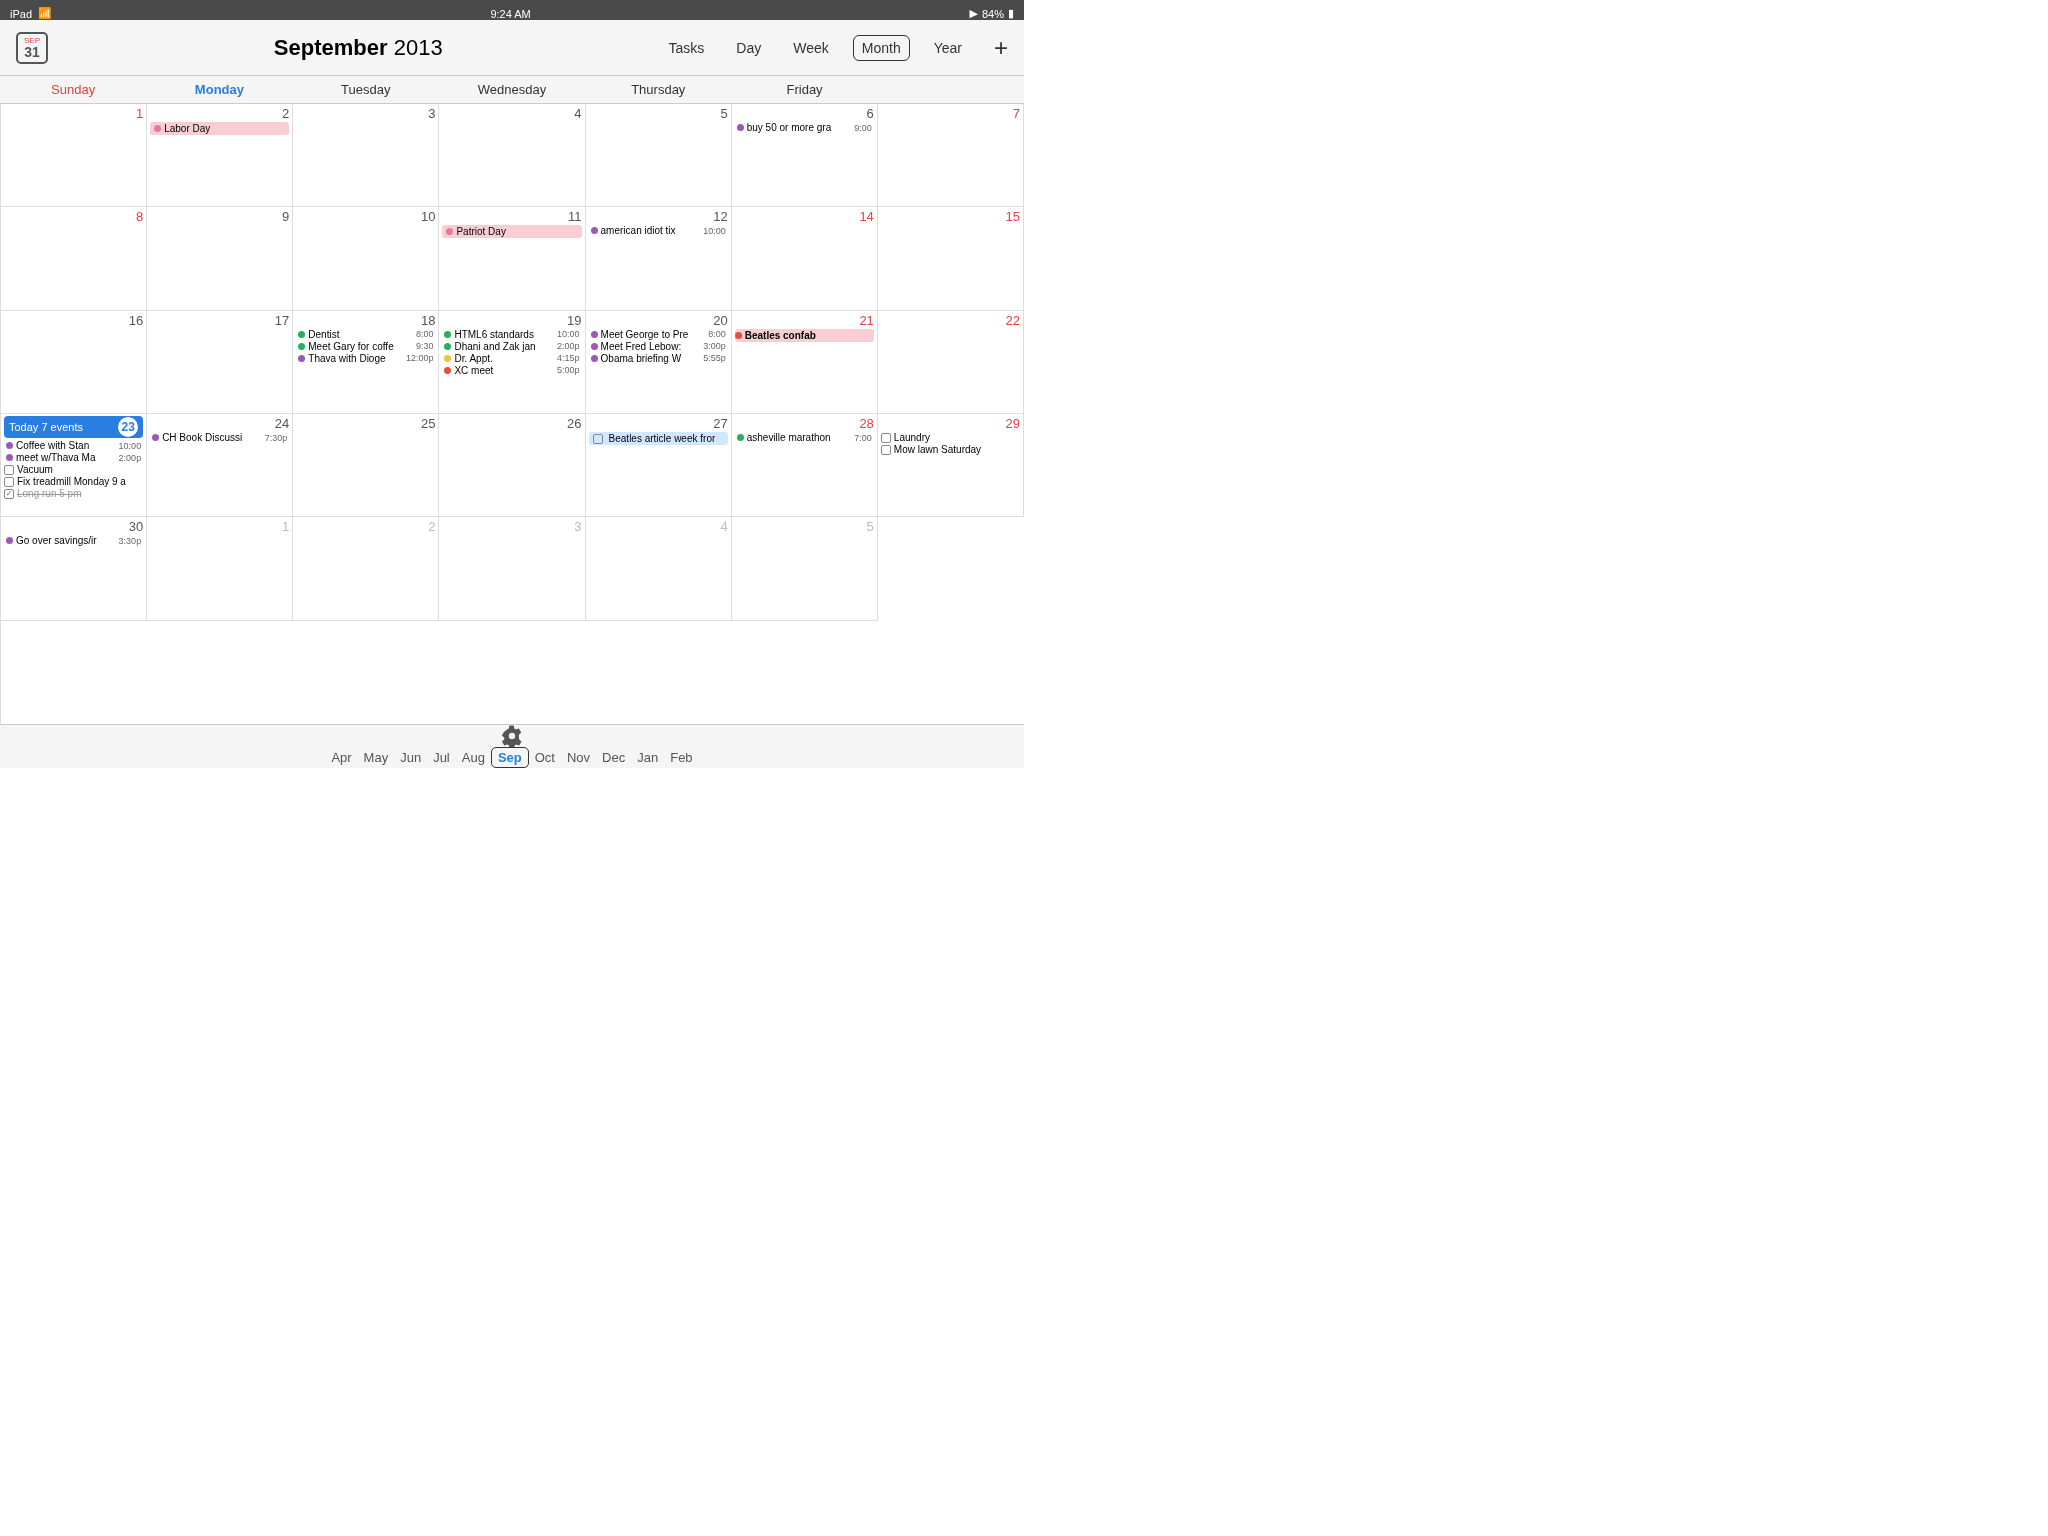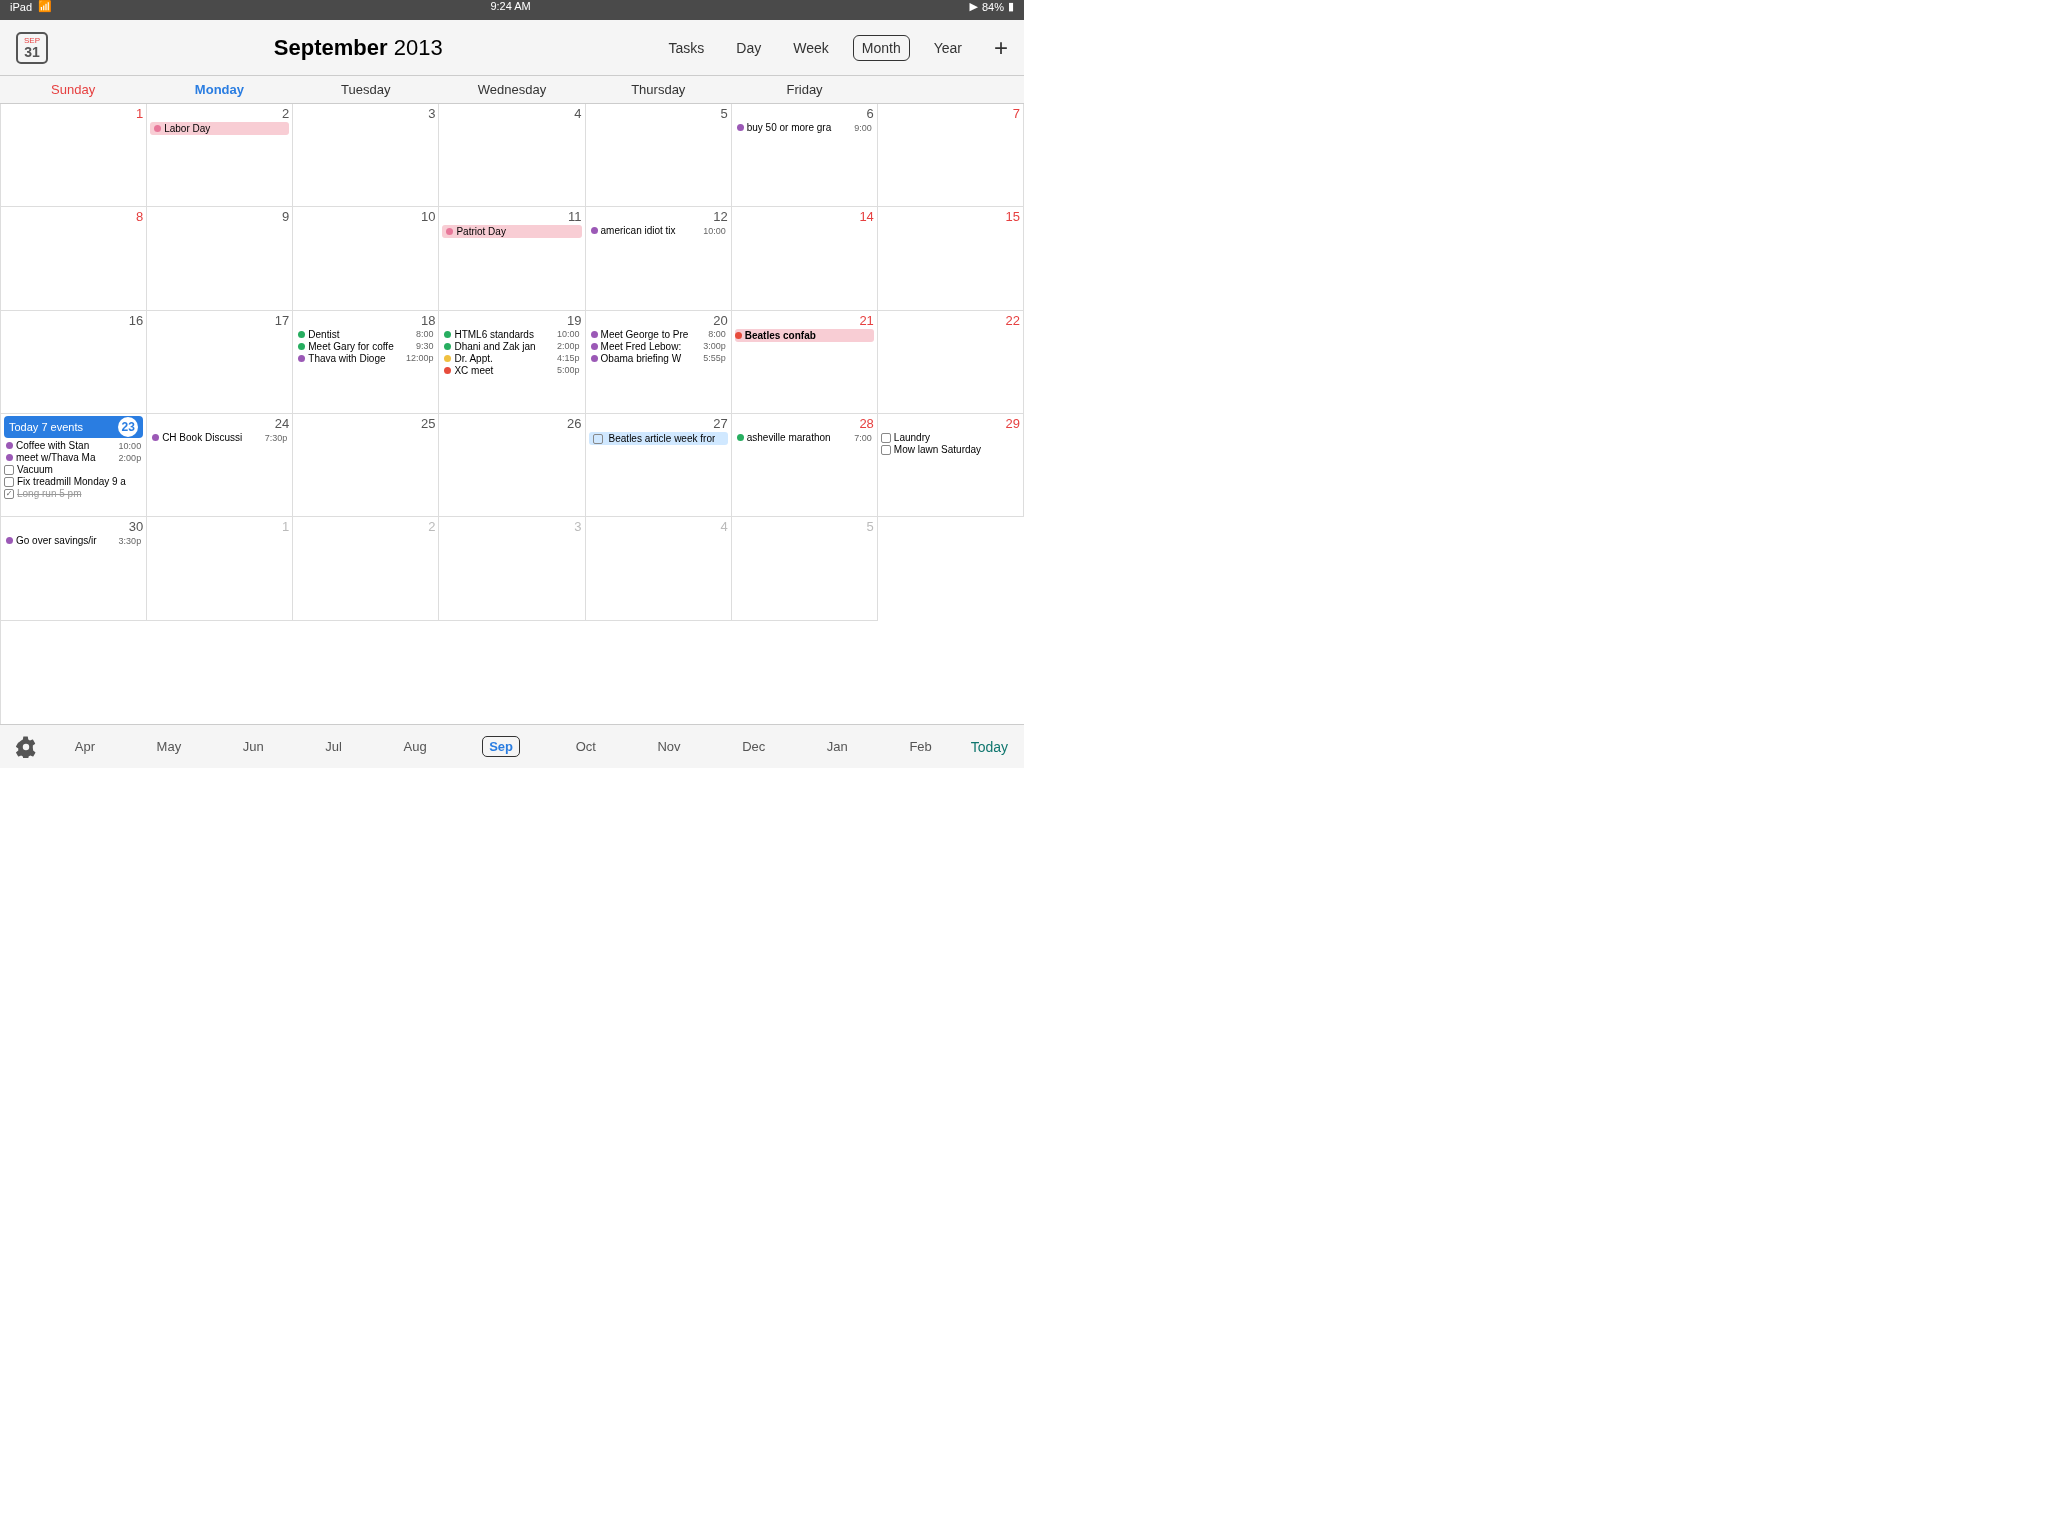--- a/index.html
+++ b/index.html
@@ -4,21 +4,21 @@
   <style>
     * { box-sizing: border-box; margin: 0; padding: 0; }
     body { font-family: -apple-system, 'Helvetica Neue', Arial, sans-serif; background: #fff; width: 1024px; height: 768px; overflow: hidden; font-size: 13px; }
 
     
     #status-bar {
       background: #4a4a4a;
       color: #fff;
       display: flex;
       justify-content: space-between;
-      align-items: flex-start;
+      align-items: flex-end;
       padding: 0 10px;
       height: 20px;
       font-size: 11px;
     }
     .status-left { display: flex; align-items: center; gap: 6px; }
     .status-right { display: flex; align-items: center; gap: 4px; }
 
     
     #header {
       display: flex;
@@ -168,20 +168,21 @@
     .task-done .task-text { text-decoration: line-through; color: #999; }
 
     
     #month-strip {
       display: flex;
       align-items: center;
       border-top: 1px solid #ccc;
       background: #f5f5f5;
       height: 44px;
       padding: 0 8px;
+      flex-direction: column;
     }
     .gear-btn { width: 36px; display: flex; align-items: center; justify-content: center; }
     .month-strip-months {
       flex: 1;
       display: flex;
       justify-content: space-around;
       align-items: center;
     }
     .strip-month {
       font-size: 13px;

